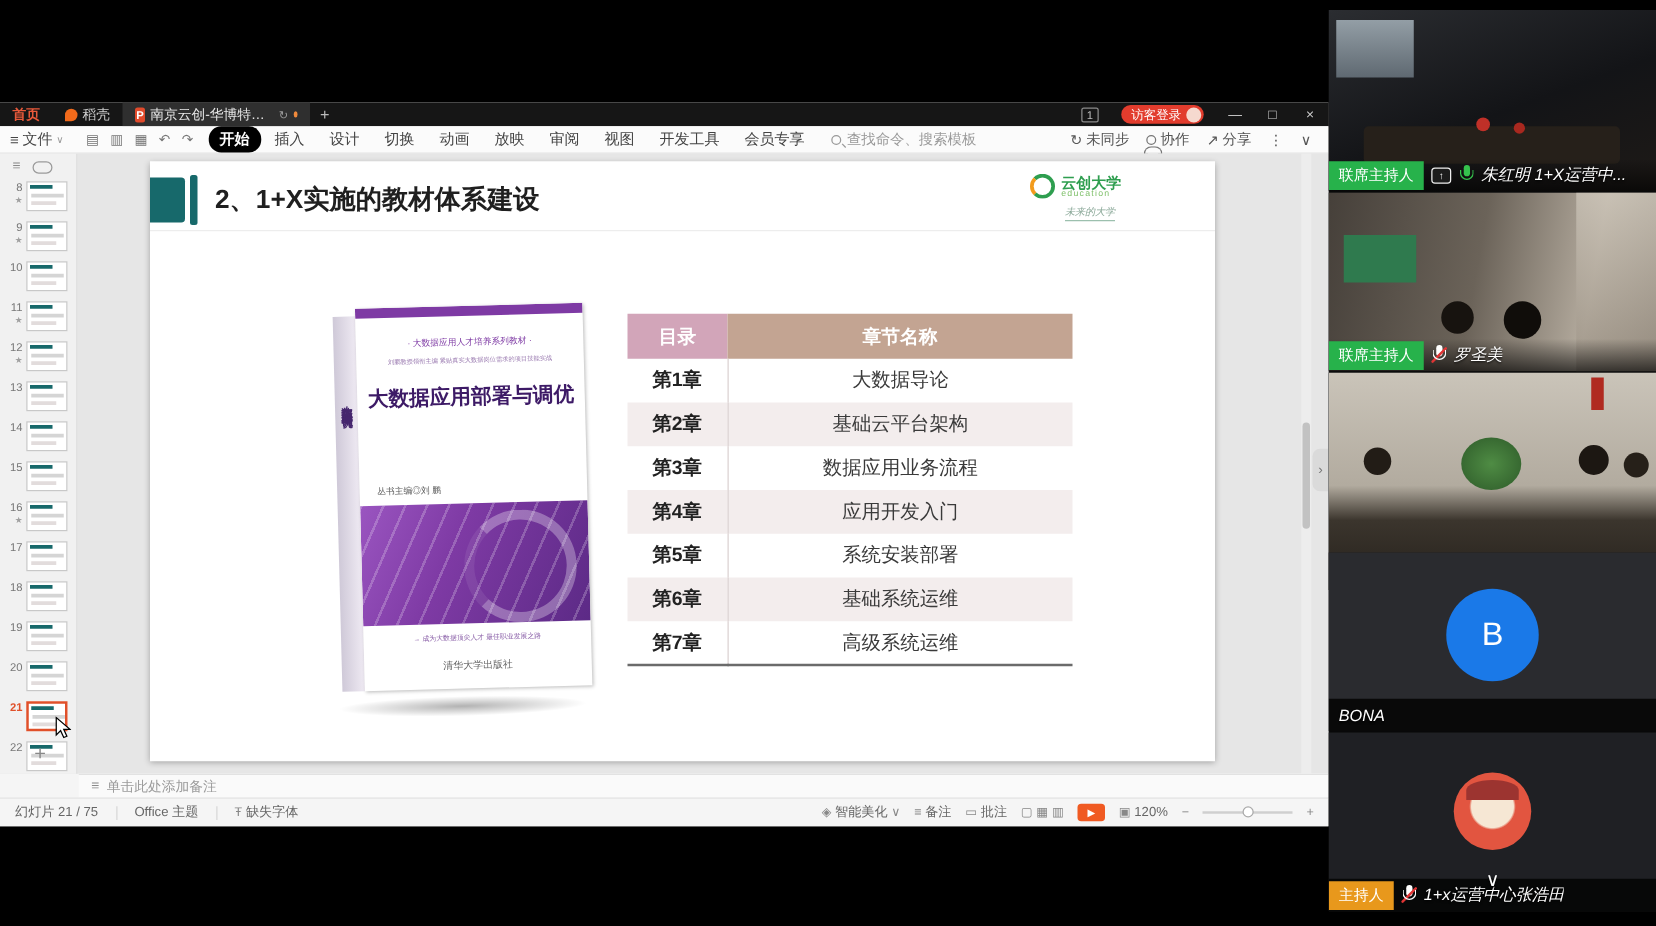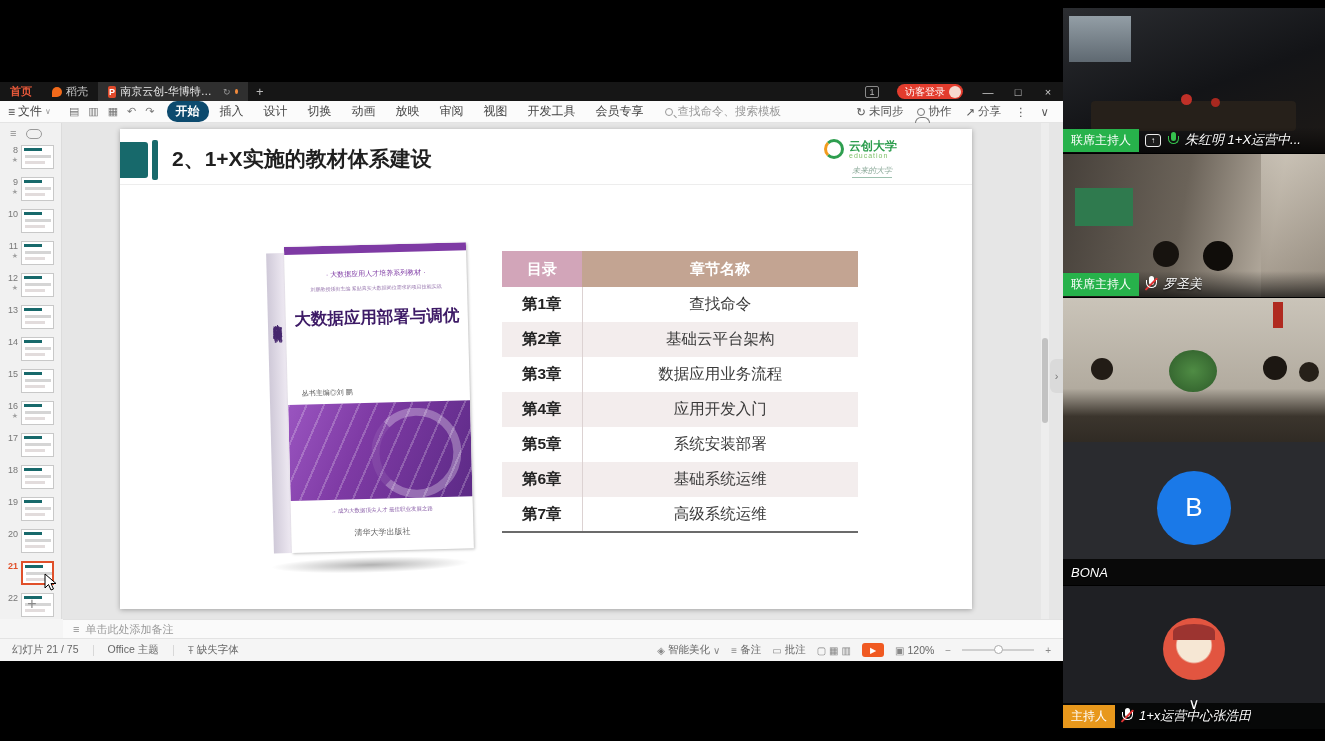--- a/index.html
+++ b/index.html
@@ -35,21 +35,21 @@
     color:#cfcfcf; font-size:11px; }
 
   
   .menubar { position:absolute; left:0; top:19px; width:100%; height:22px; background:#fbfbfb;
     border-bottom:1px solid #e4e4e4; display:flex; align-items:center; font-size:12px; color:#555; }
   .filemenu { display:inline-flex; align-items:center; gap:3px; padding:0 8px; color:#444; }
   .filemenu .caret { font-size:8px; color:#999; }
   .qicons { display:inline-flex; gap:9px; padding:0 10px; color:#777; font-size:11px; }
   .mtabs { display:inline-flex; gap:2px; margin-left:2px; }
   .mtab { padding:2px 9px; border-radius:10px; color:#444; }
-  .mtab.active { background:#0c4a6e; color:#fff; font-weight:bold; }
+  .mtab.active { background:#000000; color:#fff; font-weight:bold; }
   .searchbox { display:inline-flex; align-items:center; gap:5px; margin-left:12px; color:#999; font-size:11.5px; }
   .mag { width:8px; height:8px; border:1.4px solid #999; border-radius:50%; position:relative; display:inline-block; }
   .mag::after { content:""; position:absolute; left:7px; top:7px; width:4px; height:1.4px; background:#999; transform:rotate(45deg); }
   .mr { display:inline-flex; align-items:center; gap:3px; margin-right:14px; color:#555; font-size:11.5px; }
   .person { width:8px; height:8px; border-radius:50%; border:1.4px solid #777; position:relative; display:inline-block; }
   .person::after { content:""; position:absolute; left:-3px; top:8px; width:13px; height:5px; border:1.4px solid #777; border-bottom:none; border-radius:6px 6px 0 0; }
 
   
   .canvas { position:absolute; left:0; top:41px; width:100%; height:496px; background:#e6e6e6; }
 
@@ -495,21 +495,21 @@
           <table class="toc">
             <thead>
               <tr>
                 <th class="c1">目录</th>
                 <th class="c2">章节名称</th>
               </tr>
             </thead>
             <tbody>
                 <tr>
                   <td>第1章</td>
-                  <td>查找命令</td>
+                  <td>大数据导论</td>
                 </tr>
                 <tr>
                   <td>第2章</td>
                   <td>基础云平台架构</td>
                 </tr>
                 <tr>
                   <td>第3章</td>
                   <td>数据应用业务流程</td>
                 </tr>
                 <tr>

